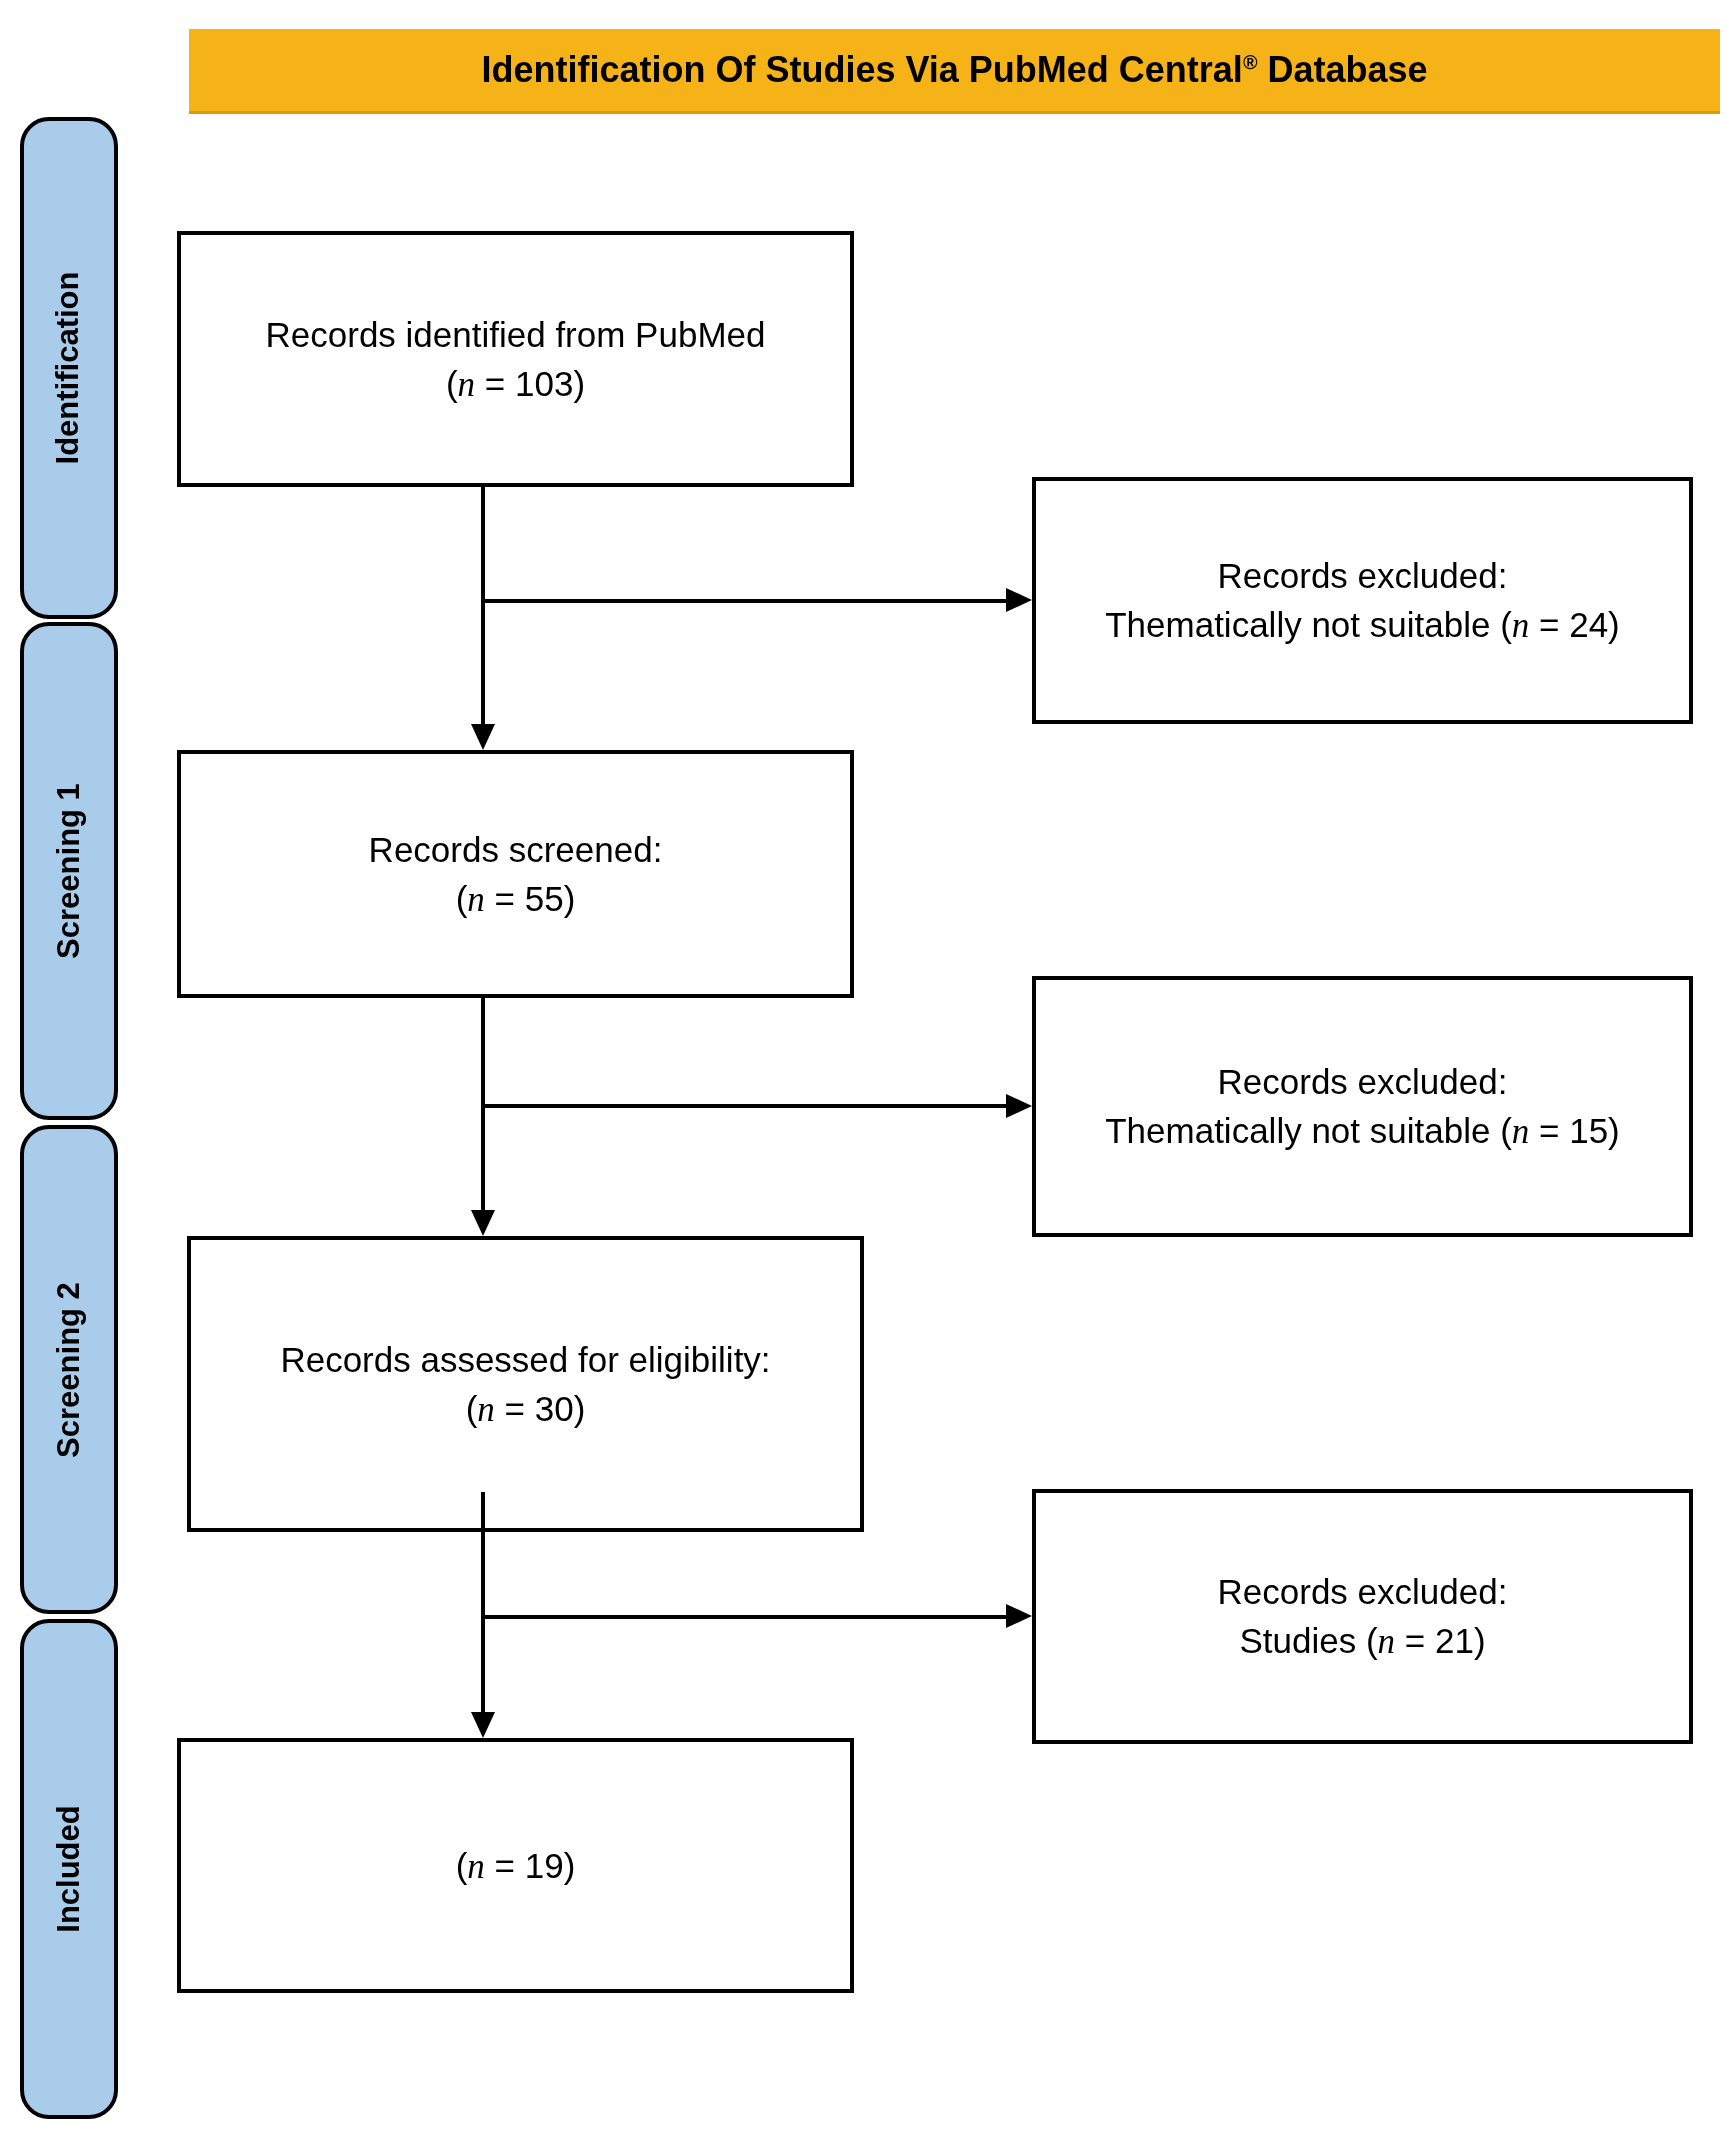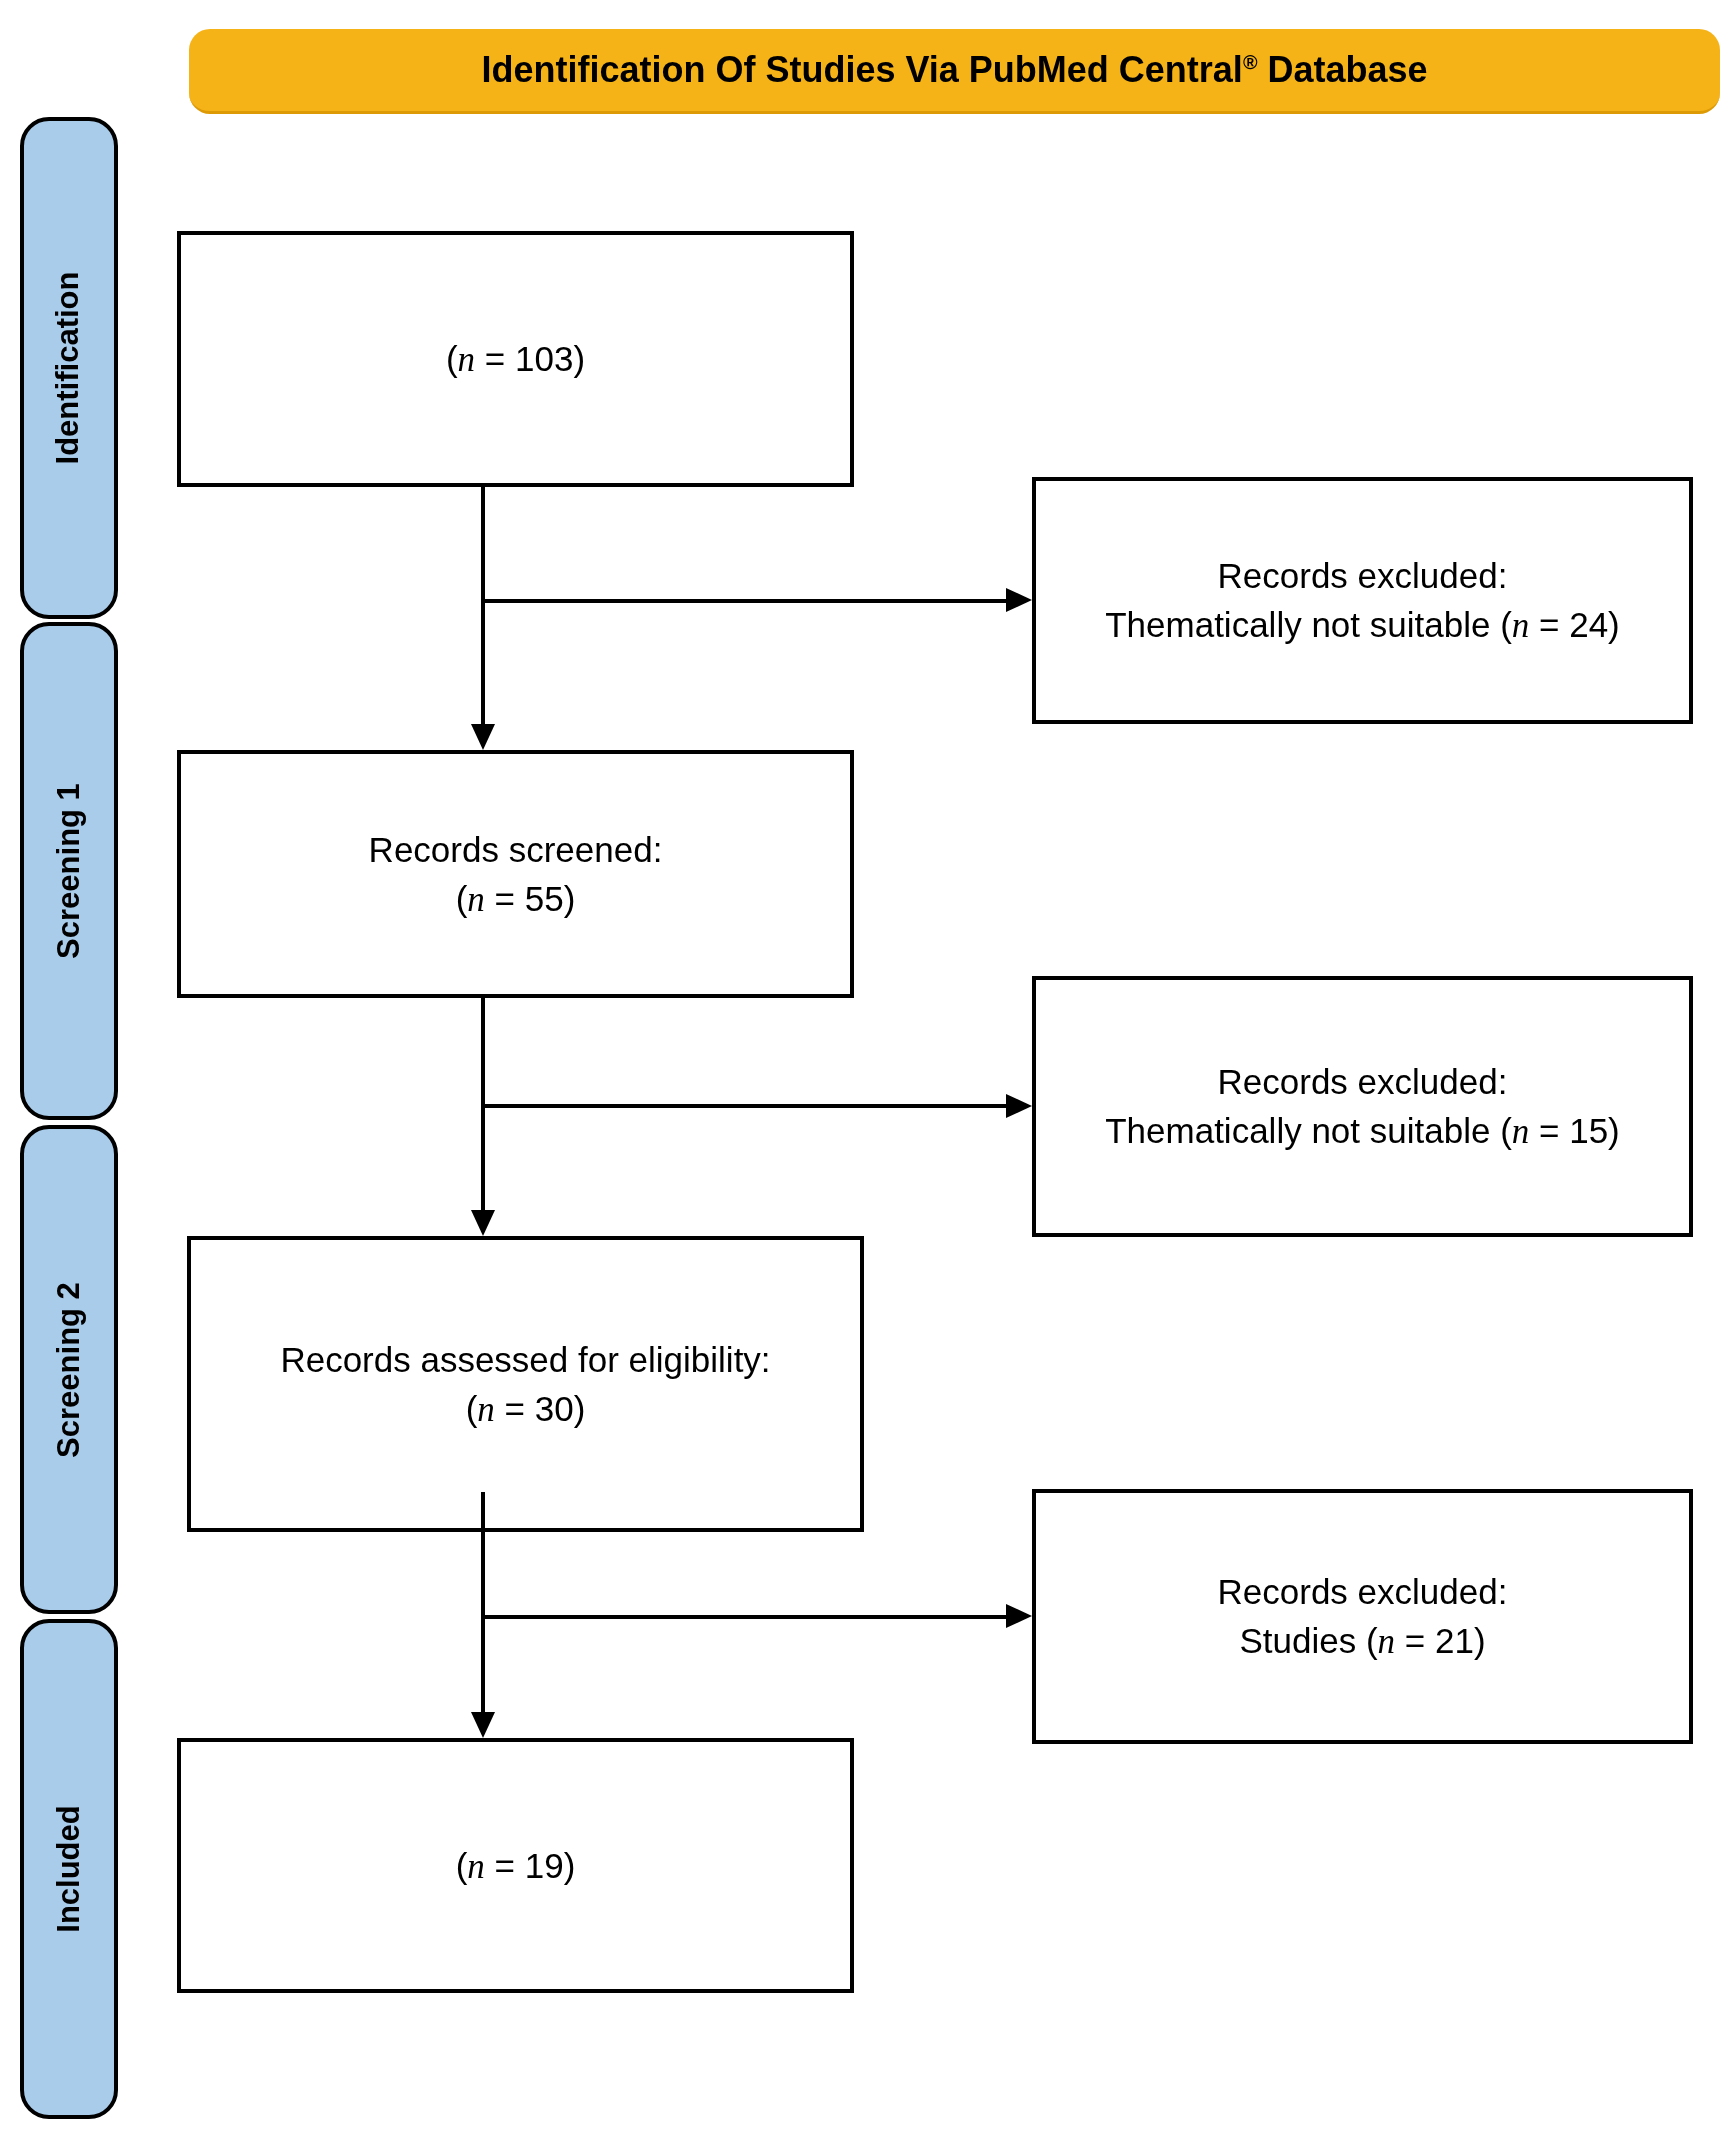--- a/index.html
+++ b/index.html
@@ -9,21 +9,21 @@
     height:2129px;
     background:#ffffff;
     font-family:"Liberation Sans","DejaVu Sans",sans-serif;
     color:var(--text_color,#000);
   }
   
   .banner{
     position:absolute;
     left:189px;top:29px;width:1531px;height:85px;
     background:var(--banner_bg,#F5B318);
-    border-radius:21px;
+    border-radius:0;
     border-bottom:3.9px solid var(--banner_border,#DD9A05);
     display:flex;align-items:center;justify-content:center;
     font-size:36px;font-weight:bold;
     box-sizing:border-box;
     text-align:center;
   }
   
   .stage{
     position:absolute;
     left:19.5px;width:98px;
@@ -119,20 +119,21 @@
     <span class="vlabel">Screening 1</span>
   </div>
   <div class="stage stage-screening2">
     <span class="vlabel">Screening 2</span>
   </div>
   <div class="stage stage-included">
     <span class="vlabel">Included</span>
   </div>
 
   <div class="box box-identified">
+    <div class="line"><span>Records identified from PubMed</span></div>
     <div class="line"><span>(</span><span class="nvar">n</span><span> = 103)</span></div>
   </div>
 
   <div class="box box-screened">
     <div class="line"><span>Records screened:</span></div>
     <div class="line"><span>(</span><span class="nvar">n</span><span> = 55)</span></div>
   </div>
 
   <div class="box box-assessed">
     <div class="line"><span>Records assessed for eligibility:</span></div>

